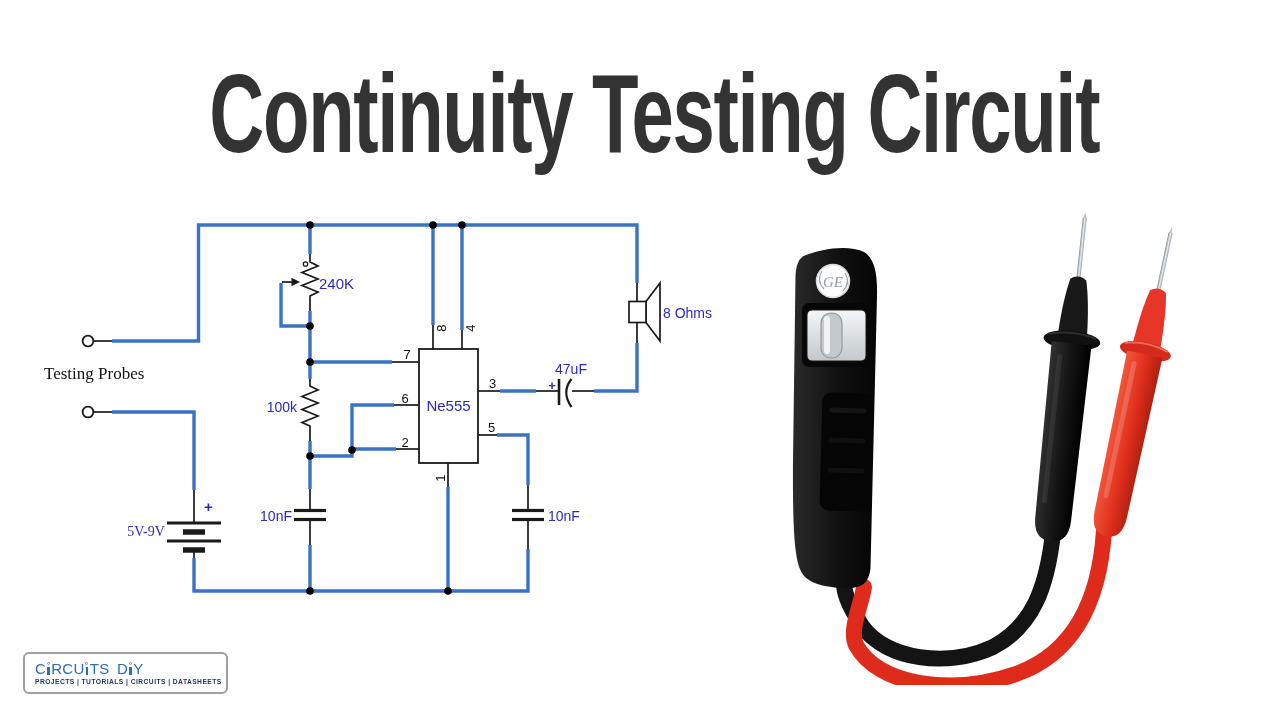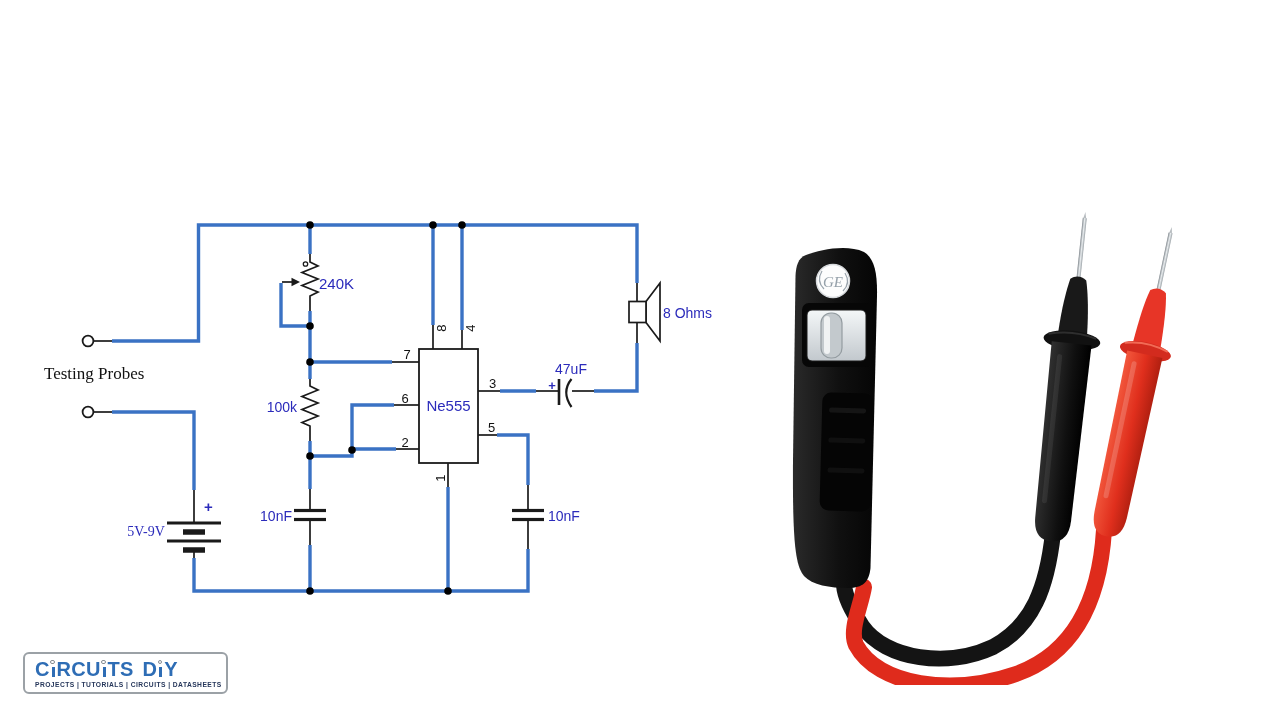--- a/index.html
+++ b/index.html
@@ -21,37 +21,40 @@
   .pinnum{fill:#111111;font:13px "Liberation Sans",sans-serif;}
   .serift{fill:#111111;font:17px "Liberation Serif",serif;}
   .batlbl{fill:#2b2bbb;font:14px "Liberation Serif",serif;}
   .geglyph{fill:#96a1aa;font:italic 15px "Liberation Serif",serif;}
 
   
   .logo-box{position:absolute;left:23px;top:652px;width:205px;height:42px;
             box-sizing:border-box;border:2px solid #9ba1a6;border-radius:6px;
             background:#fff;display:flex;align-items:center;padding:2px 6px 2px 5px;gap:5px;}
   .logo-textcol{display:flex;flex-direction:column;justify-content:center;}
-  .brand-line{font-weight:bold;font-size:20px;line-height:1;color:#2e6db5;
+  .brand-line{font-weight:normal;font-size:15px;line-height:1;color:#2e6db5;
               letter-spacing:0.3px;word-spacing:3px;white-space:nowrap;}
   .brand-line .seg{display:inline;}
   .pin-i{position:relative;display:inline-block;width:0.34em;height:1em;
          color:transparent;vertical-align:bottom;}
   .pin-i::before{content:"";position:absolute;left:0.09em;bottom:0.08em;
                  width:0.16em;height:0.50em;background:#2e6db5;}
   .pin-i::after{content:"";position:absolute;left:0.03em;top:0.08em;width:0.22em;height:0.22em;
                 border:0.055em solid #878d93;border-radius:50%;box-sizing:border-box;}
   .tagline{margin-top:2px;font-size:6.7px;font-weight:bold;letter-spacing:0.45px;
            color:#25365a;white-space:nowrap;}
 </style>
 </head>
 <body>
 
 <div id="stage">
 
+  <div class="title-wrap">
+    <span class="title-text">Continuity Testing Circuit</span>
+  </div>
 
   <svg style="position:absolute;left:30px;top:195px;" width="700" height="430" viewBox="30 195 700 430" xmlns="http://www.w3.org/2000/svg">
 
     <g stroke="#3a72c4" stroke-width="3.4" fill="none">
       <path d="M112,341 L198.5,341 L198.5,225 L637,225 L637,283"></path>
       <path d="M112,412 L194,412 L194,490"></path>
       <path d="M194,558 L194,591 L528,591 L528,549"></path>
       <path d="M310,225 L310,254"></path>
       <path d="M310,311 L310,379"></path>
       <path d="M281,283 L281,326 L308,326"></path>

